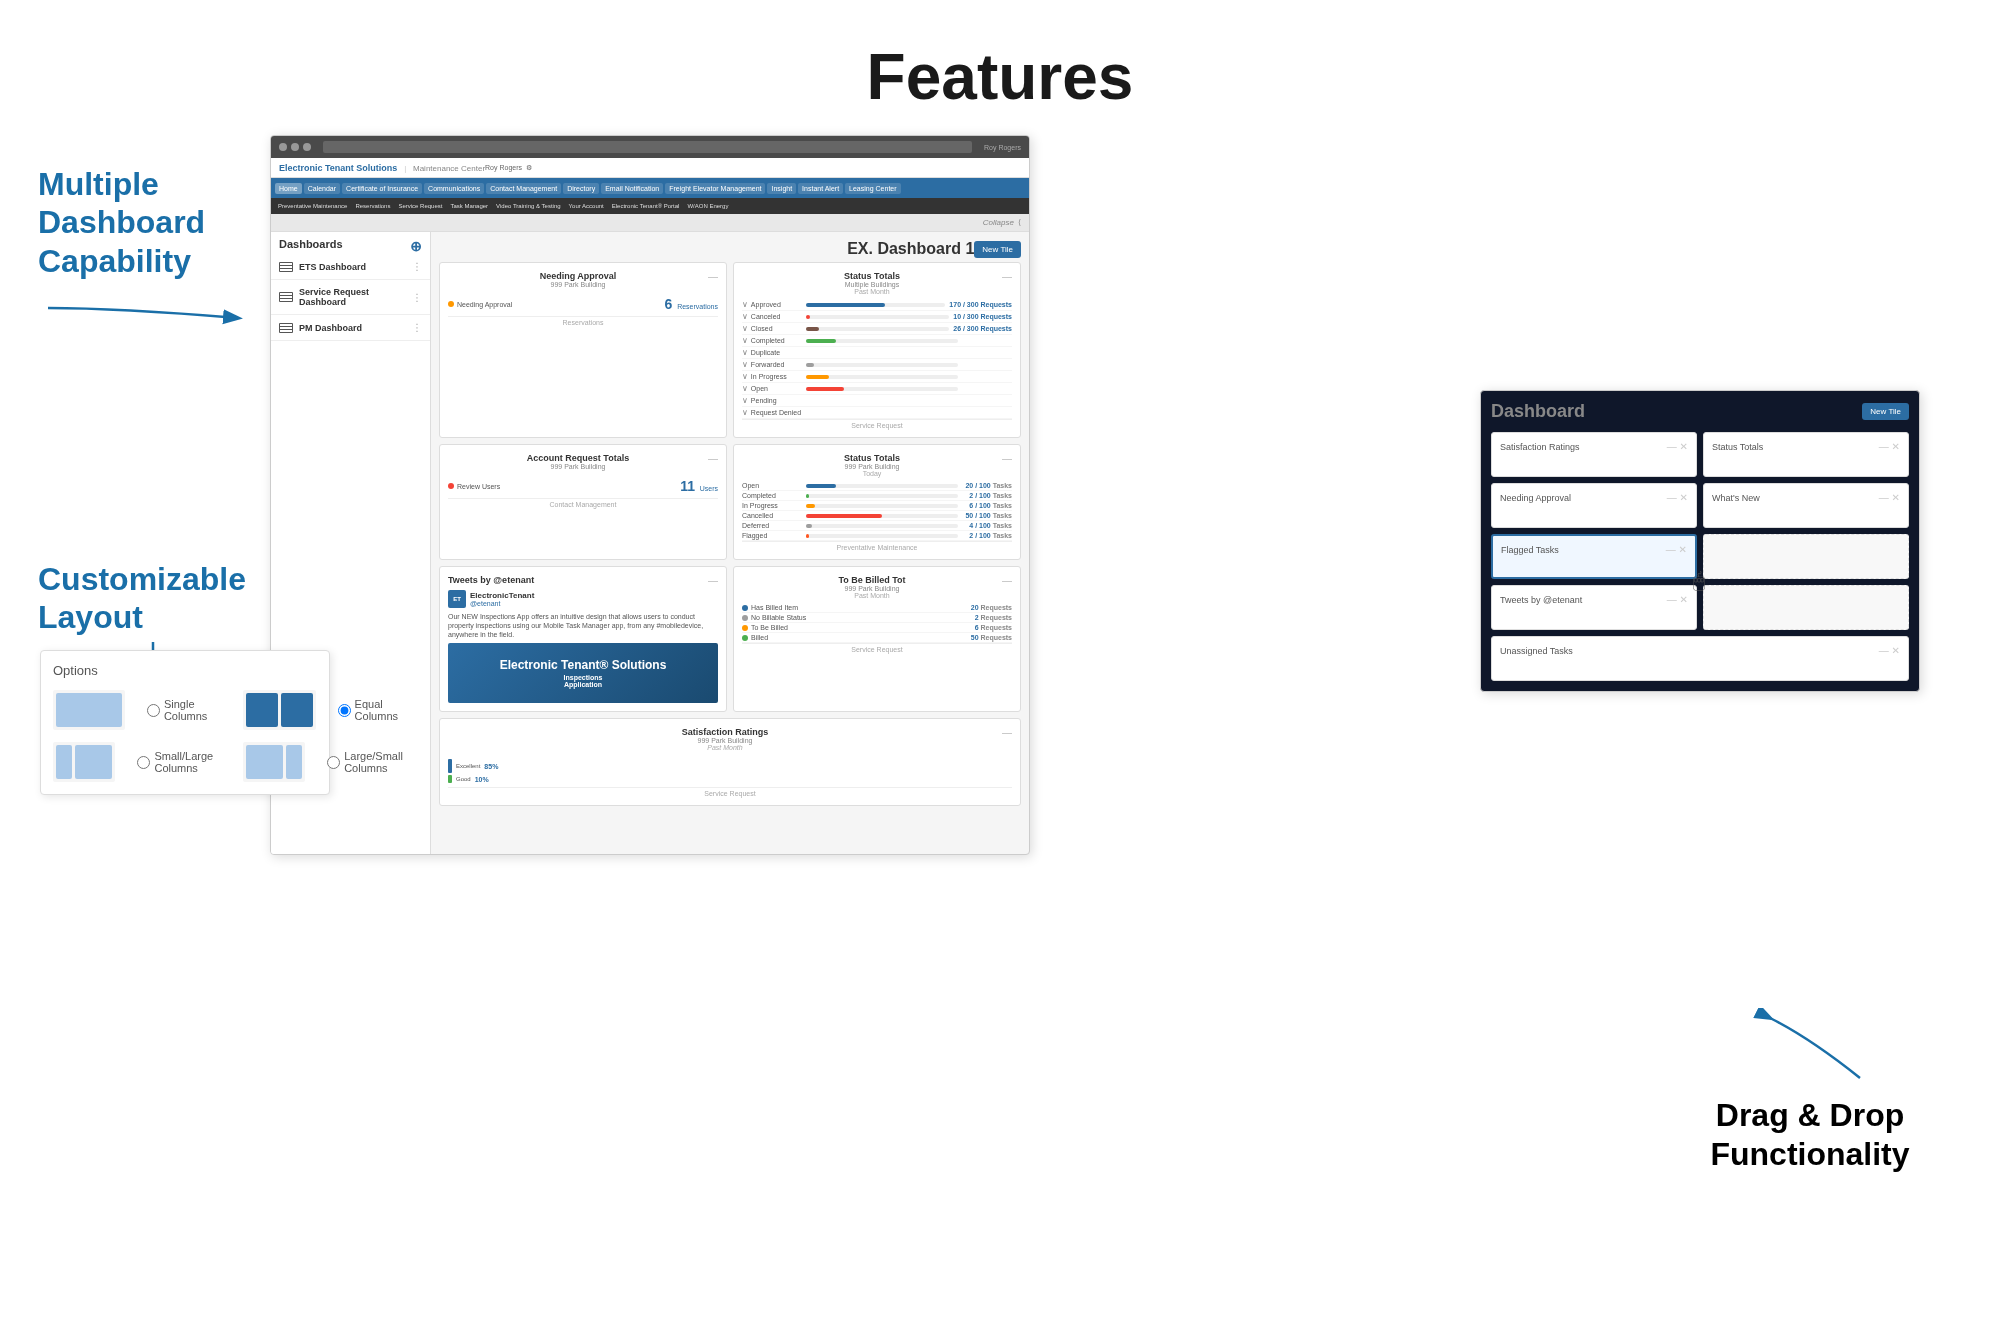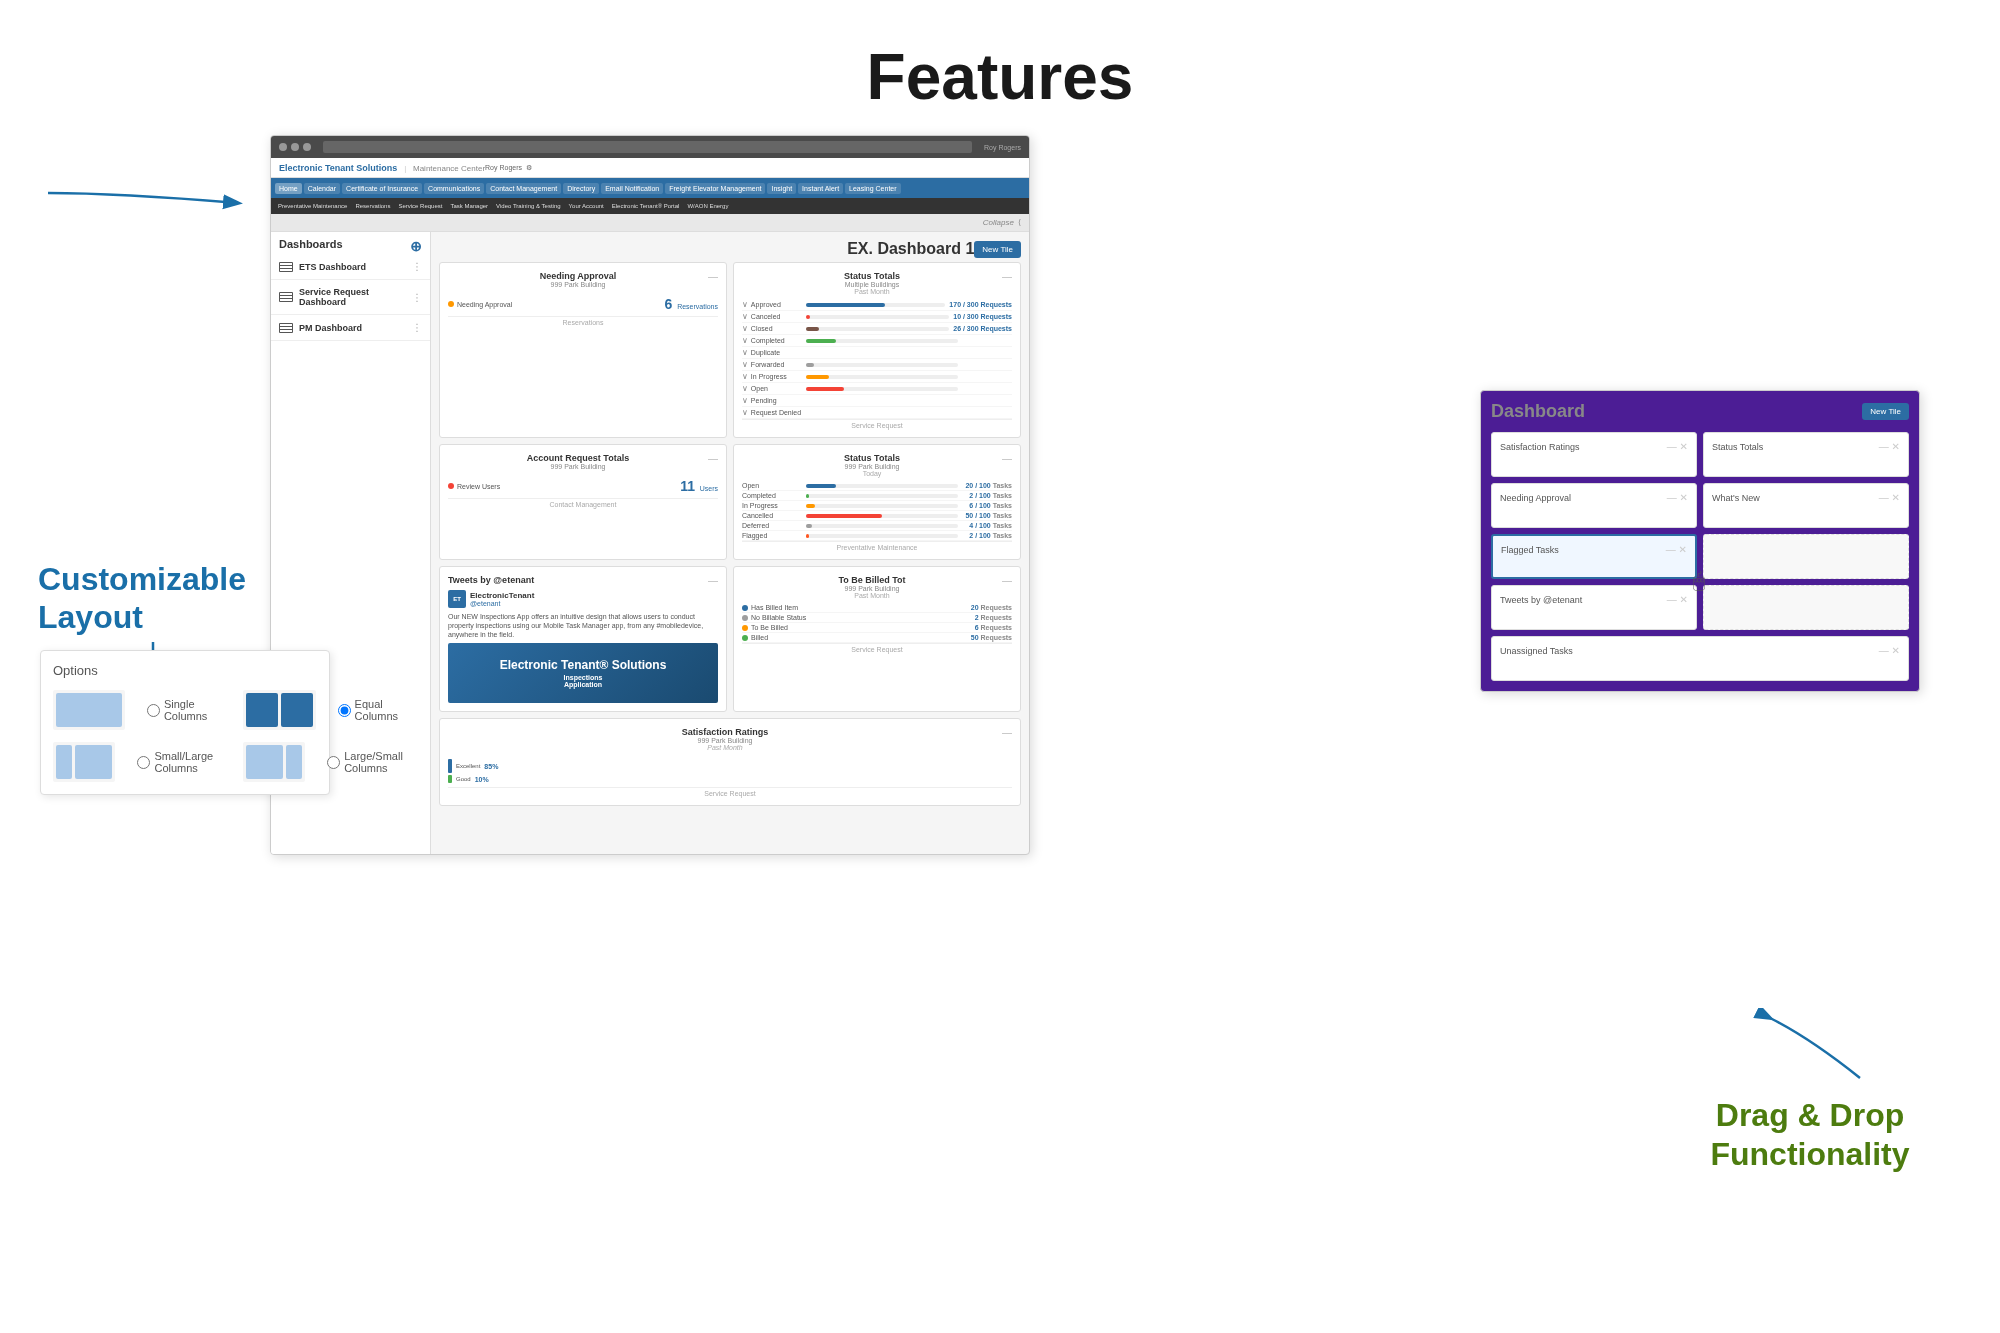--- a/index.html
+++ b/index.html
@@ -261,21 +261,21 @@
     .layout-block.selected {
       background: #2c6da3;
     }
 
     
     .dashboard-mock2 {
       position: absolute;
       right: 80px;
       top: 390px;
       width: 440px;
-      background: #4c1d95;
+      background: #0f172a;
       border: 1px solid #ccc;
       border-radius: 4px;
       box-shadow: 2px 2px 12px rgba(0,0,0,0.15);
       padding: 10px;
     }
     .dashboard-mock2-header {
       display: flex;
       justify-content: space-between;
       align-items: center;
       margin-bottom: 10px;
@@ -395,20 +395,21 @@
 
     
     .chev { font-size: 8px; color: #888; }
   </style>
 </head>
 <body>
 
 <h1 class="page-title">Features</h1>
 
 <div class="arrow-label-multiple">
+  <div style="font-size:32px;font-weight:900;color:#1a6fa8;line-height:1.2;width:220px;">Multiple Dashboard Capability</div>
   
   <svg width="220" height="60" style="margin-top:8px;">
     <defs>
       <marker id="arrow1" markerWidth="8" markerHeight="8" refX="6" refY="3" orient="auto">
         <path d="M0,0 L0,6 L8,3 z" fill="#1a6fa8"></path>
       </marker>
     </defs>
     <path d="M10,20 Q80,20 200,30" stroke="#1a6fa8" stroke-width="2.5" fill="none" marker-end="url(#arrow1)"></path>
   </svg>
 </div>
@@ -978,14 +979,14 @@
 <div style="position:absolute;right:80px;bottom:160px;text-align:center;">
 
   <svg width="120" height="80" style="display:block;margin:0 auto 8px;">
     <defs>
       <marker id="arrow3" markerWidth="8" markerHeight="8" refX="2" refY="3" orient="auto">
         <path d="M0,3 L8,0 L8,6 z" fill="#1a6fa8"></path>
       </marker>
     </defs>
     <path d="M110,70 Q60,30 20,10" stroke="#1a6fa8" stroke-width="2.5" fill="none" marker-end="url(#arrow3)"></path>
   </svg>
-  <div style="font-size:32px;font-weight:900;color:#4d7c0f;line-height:1.2;width:220px;">Drag &amp; Drop Functionality</div>
+  <div style="font-size:32px;font-weight:900;color:#000000;line-height:1.2;width:220px;">Drag &amp; Drop Functionality</div>
 </div>
 
 </body></html>

